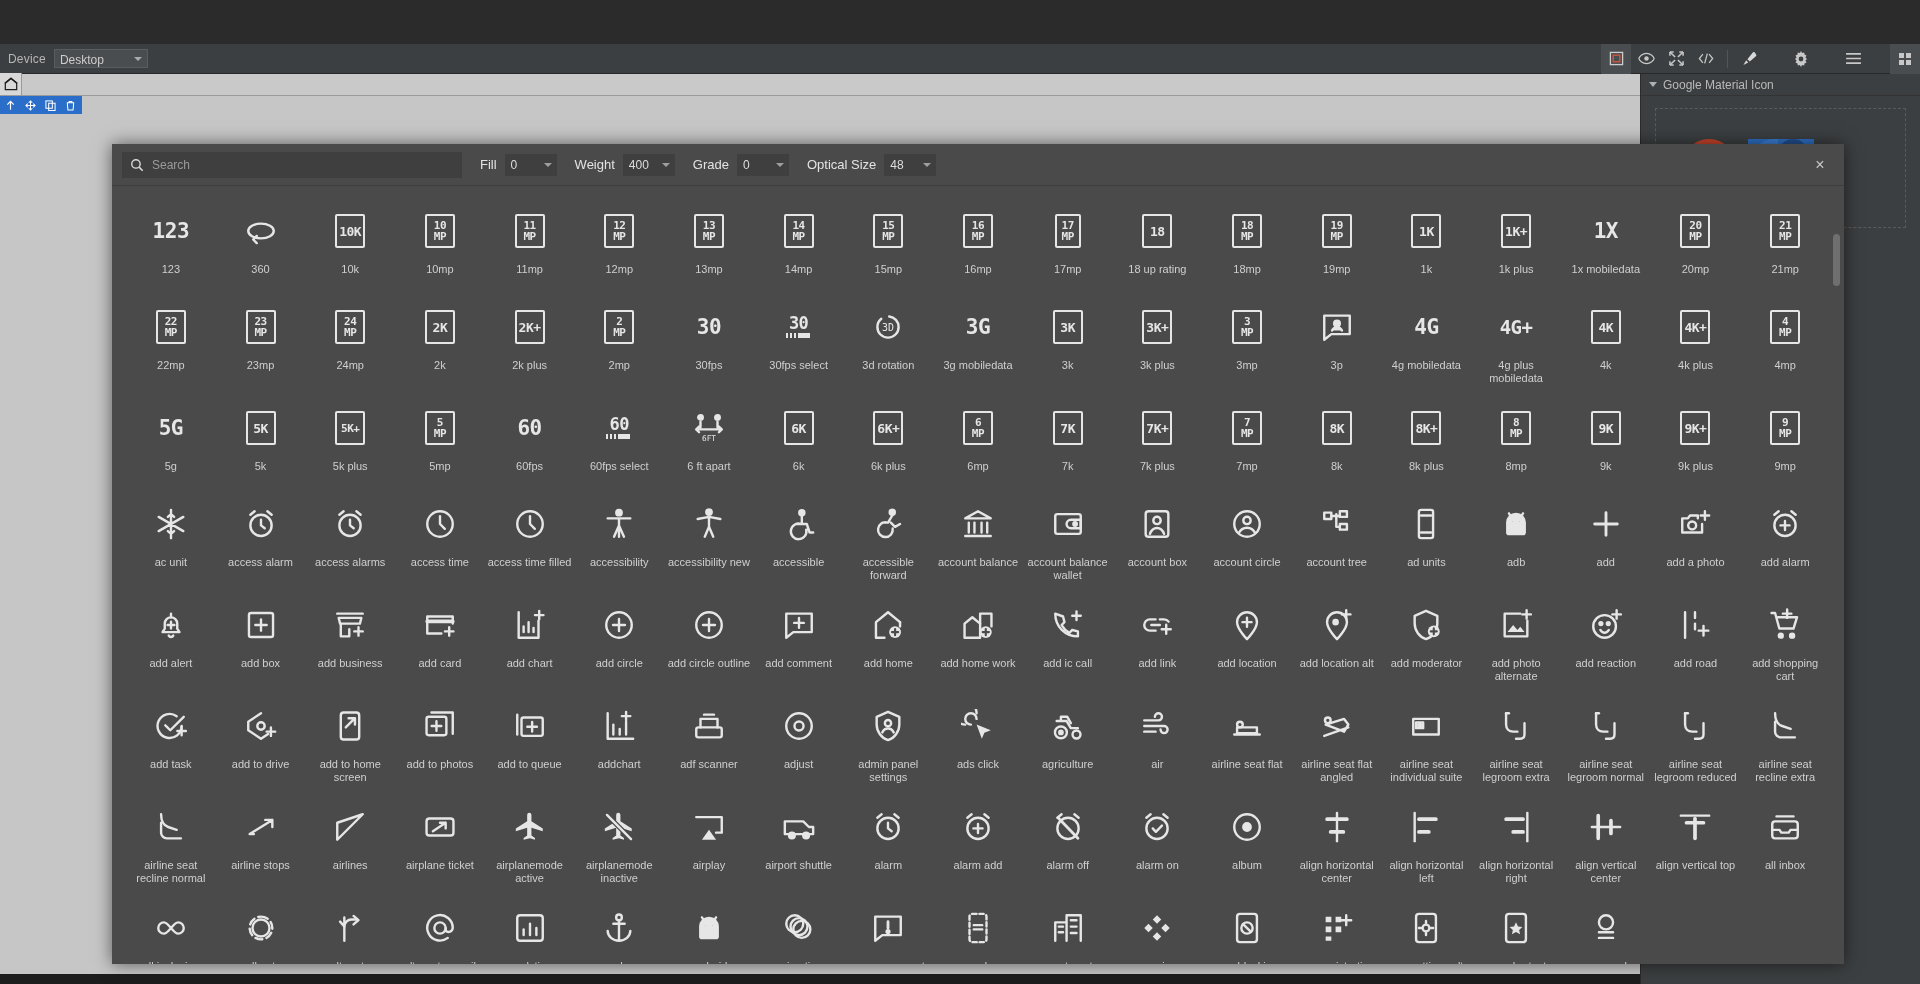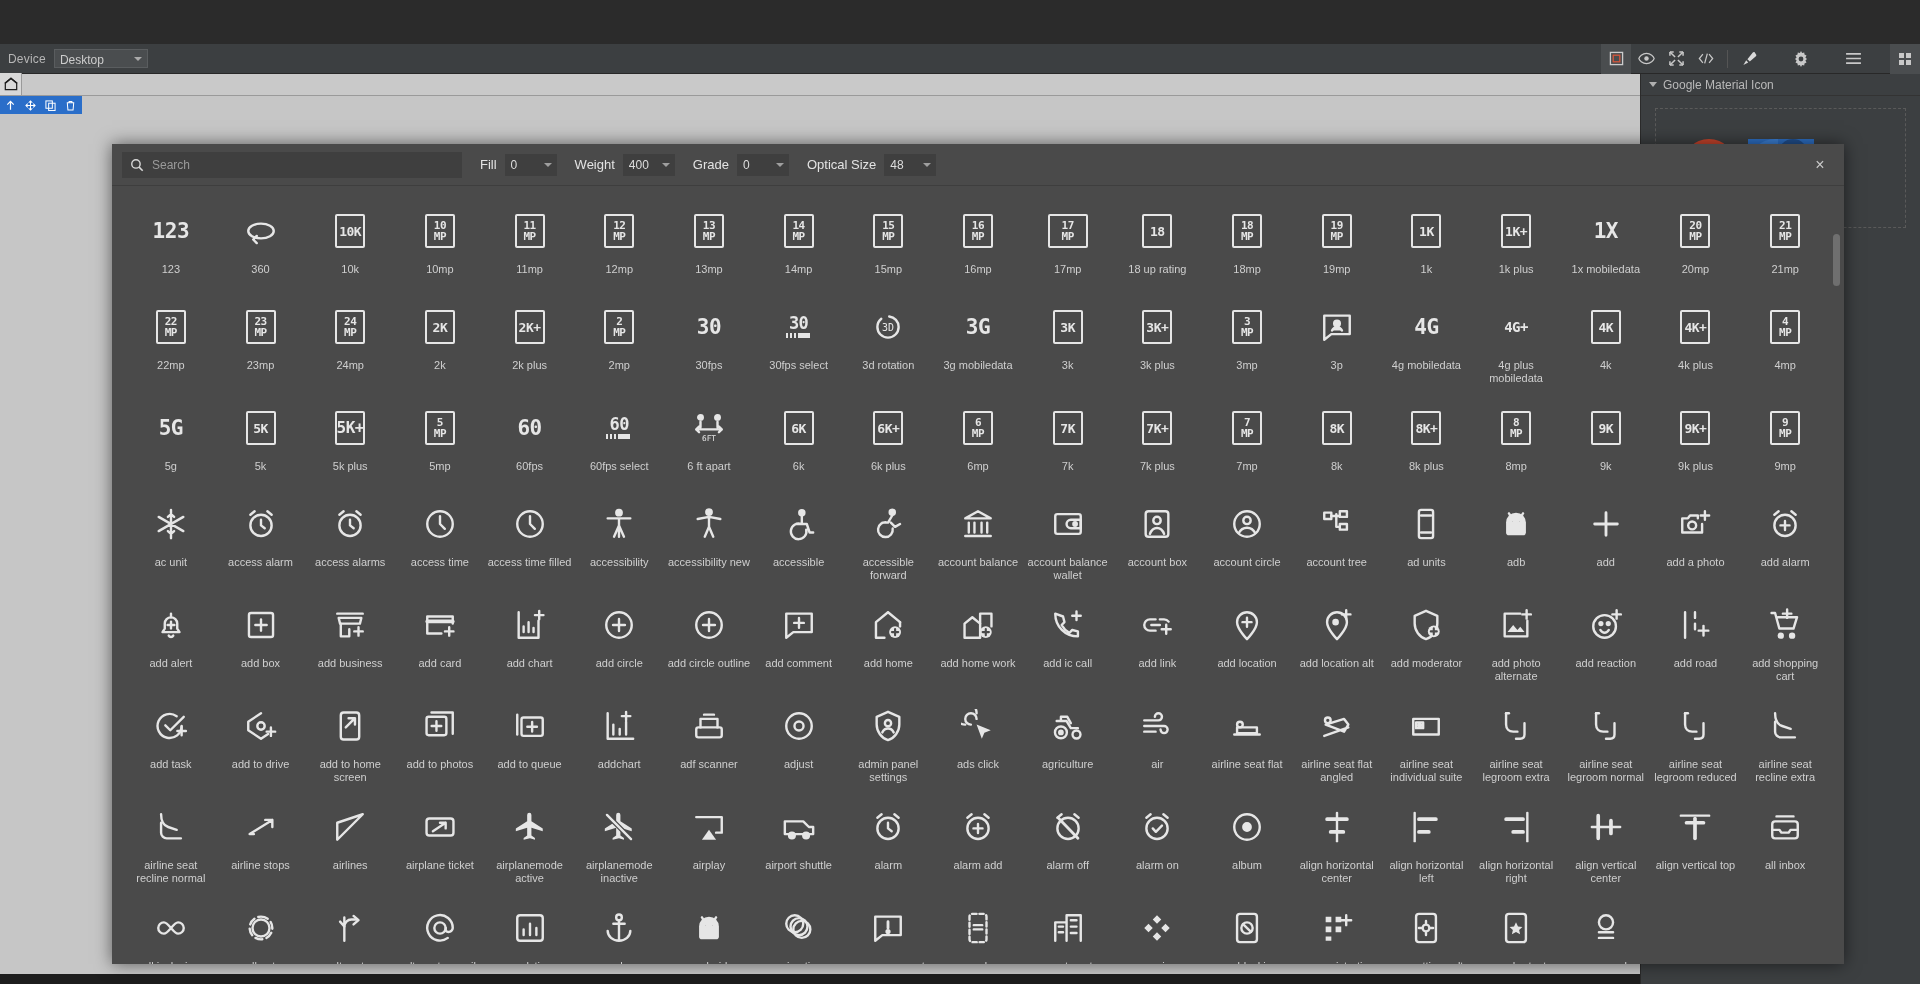--- a/index.html
+++ b/index.html
@@ -430,21 +430,21 @@
             <div class="icon-art">
               <span class="boxglyph" style="width:30px;height:34px;padding:2px 0">
                 <span class="glyphtxt" style="font-size:11px">16</span>
                 <span class="glyphtxt" style="font-size:11px">MP</span>
               </span>
             </div>
             <div class="icon-label">16mp</div>
           </div>
           <div class="icon-cell">
             <div class="icon-art">
-              <span class="boxglyph" style="width:40px;height:34px;padding:4px 0">
+              <span class="boxglyph" style="width:26px;height:34px;padding:4px 0">
                 <span class="glyphtxt" style="font-size:11px">17</span>
                 <span class="glyphtxt" style="font-size:11px">MP</span>
               </span>
             </div>
             <div class="icon-label">17mp</div>
           </div>
           <div class="icon-cell">
             <div class="icon-art">
               <span class="boxglyph" style="width:30px;height:34px">
                 <span class="glyphtxt" style="font-size:13px">18</span>
@@ -633,21 +633,21 @@
             <div class="icon-label">3p</div>
           </div>
           <div class="icon-cell">
             <div class="icon-art">
               <span class="glyphtxt" style="font-size:21px">4G</span>
             </div>
             <div class="icon-label">4g mobiledata</div>
           </div>
           <div class="icon-cell">
             <div class="icon-art">
-              <span class="glyphtxt" style="font-size:14px">4G+</span>
+              <span class="glyphtxt" style="font-size:19px">4G+</span>
             </div>
             <div class="icon-label">4g plus mobiledata</div>
           </div>
           <div class="icon-cell">
             <div class="icon-art">
               <span class="boxglyph" style="width:30px;height:34px">
                 <span class="glyphtxt" style="font-size:13px">4K</span>
               </span>
             </div>
             <div class="icon-label">4k</div>
@@ -679,21 +679,21 @@
             <div class="icon-art">
               <span class="boxglyph" style="width:30px;height:34px">
                 <span class="glyphtxt" style="font-size:13px">5K</span>
               </span>
             </div>
             <div class="icon-label">5k</div>
           </div>
           <div class="icon-cell">
             <div class="icon-art">
               <span class="boxglyph" style="width:30px;height:34px">
-                <span class="glyphtxt" style="font-size:16px">5K+</span>
+                <span class="glyphtxt" style="font-size:11px">5K+</span>
               </span>
             </div>
             <div class="icon-label">5k plus</div>
           </div>
           <div class="icon-cell">
             <div class="icon-art">
               <span class="boxglyph" style="width:30px;height:34px;padding:2px 0">
                 <span class="glyphtxt" style="font-size:11px">5</span>
                 <span class="glyphtxt" style="font-size:11px">MP</span>
               </span>

